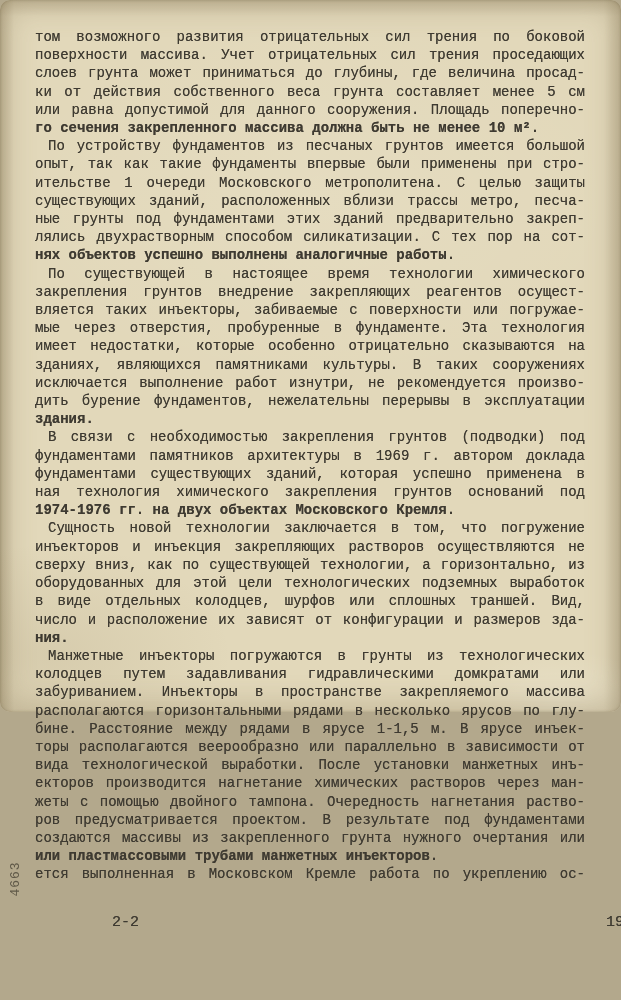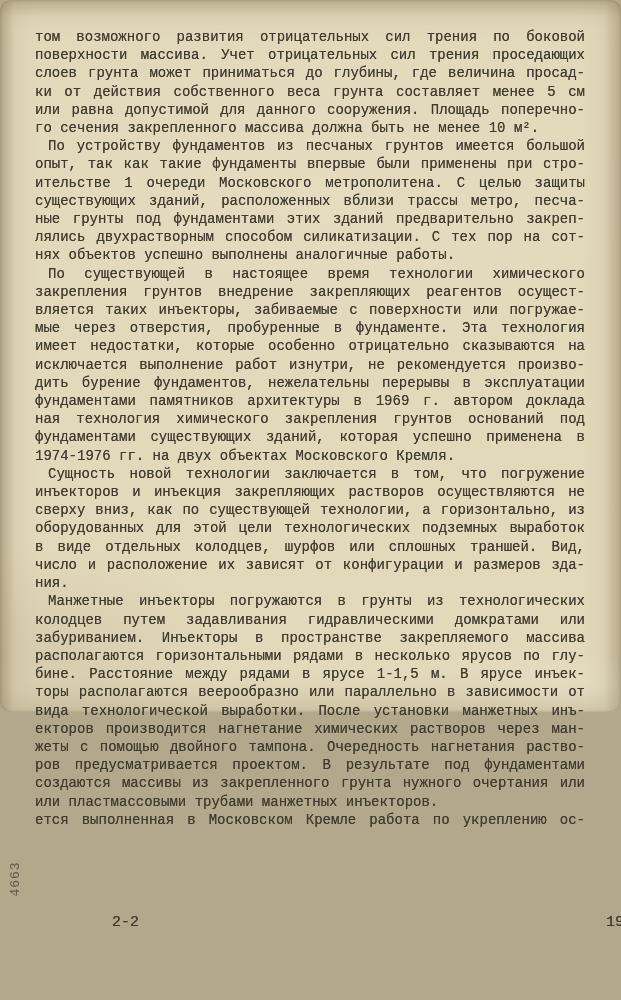--- a/index.html
+++ b/index.html
@@ -31,21 +31,21 @@
   }
   .line {
     font-size: 14px;
     line-height: 18.2px;
     text-align: justify;
     text-align-last: justify;
     white-space: normal;
     color: #3e3a31;
     text-shadow: 0 0 0.5px rgba(62, 58, 49, 0.75);
   }
-  .line.end { text-align-last: left; }
+  .line.end { text-align-last: left; font-weight: bold; }
   .line.indent { text-indent: 13px; }
   .margin-note {
     position: absolute;
     left: -20px; top: 872px;
     width: 70px; height: 14px;
     text-align: center;
     transform: rotate(-90deg);
     font-size: 13px;
     letter-spacing: 1px;
     color: #514b3c;
@@ -81,25 +81,28 @@
       <div class="line">ительстве 1 очереди Московского метрополитена. С целью защиты</div>
       <div class="line">существующих зданий, расположенных вблизи трассы метро, песча-</div>
       <div class="line">ные грунты под фундаментами этих зданий предварительно закреп-</div>
       <div class="line">лялись двухрастворным способом силикатизации. С тех пор на сот-</div>
       <div class="line end">нях объектов успешно выполнены аналогичные работы.</div>
       <div class="line indent">По существующей в настоящее время технологии химического</div>
       <div class="line">закрепления грунтов внедрение закрепляющих реагентов осущест-</div>
       <div class="line">вляется таких инъекторы, забиваемые с поверхности или погружае-</div>
       <div class="line">мые через отверстия, пробуренные в фундаменте. Эта технология</div>
       <div class="line">имеет недостатки, которые особенно отрицательно сказываются на</div>
+      <div class="line">зданиях, являющихся памятниками культуры. В таких сооружениях</div>
       <div class="line">исключается выполнение работ изнутри, не рекомендуется произво-</div>
       <div class="line">дить бурение фундаментов, нежелательны перерывы в эксплуатации</div>
+      <div class="line end">здания.</div>
+      <div class="line indent">В связи с необходимостью закрепления грунтов (подводки) под</div>
       <div class="line">фундаментами памятников архитектуры в 1969 г. автором доклада</div>
+      <div class="line">фундаментами существующих зданий, которая успешно применена в</div>
       <div class="line">ная технология химического закрепления грунтов оснований под</div>
-      <div class="line">фундаментами существующих зданий, которая успешно применена в</div>
       <div class="line end">1974-1976 гг. на двух объектах Московского Кремля.</div>
       <div class="line indent">Сущность новой технологии заключается в том, что погружение</div>
       <div class="line">инъекторов и инъекция закрепляющих растворов осуществляются не</div>
       <div class="line">сверху вниз, как по существующей технологии, а горизонтально, из</div>
       <div class="line">оборудованных для этой цели технологических подземных выработок</div>
       <div class="line">в виде отдельных колодцев, шурфов или сплошных траншей. Вид,</div>
       <div class="line">число и расположение их зависят от конфигурации и размеров зда-</div>
       <div class="line end">ния.</div>
       <div class="line indent">Манжетные инъекторы погружаются в грунты из технологических</div>
       <div class="line">колодцев путем задавливания гидравлическими домкратами или</div>

